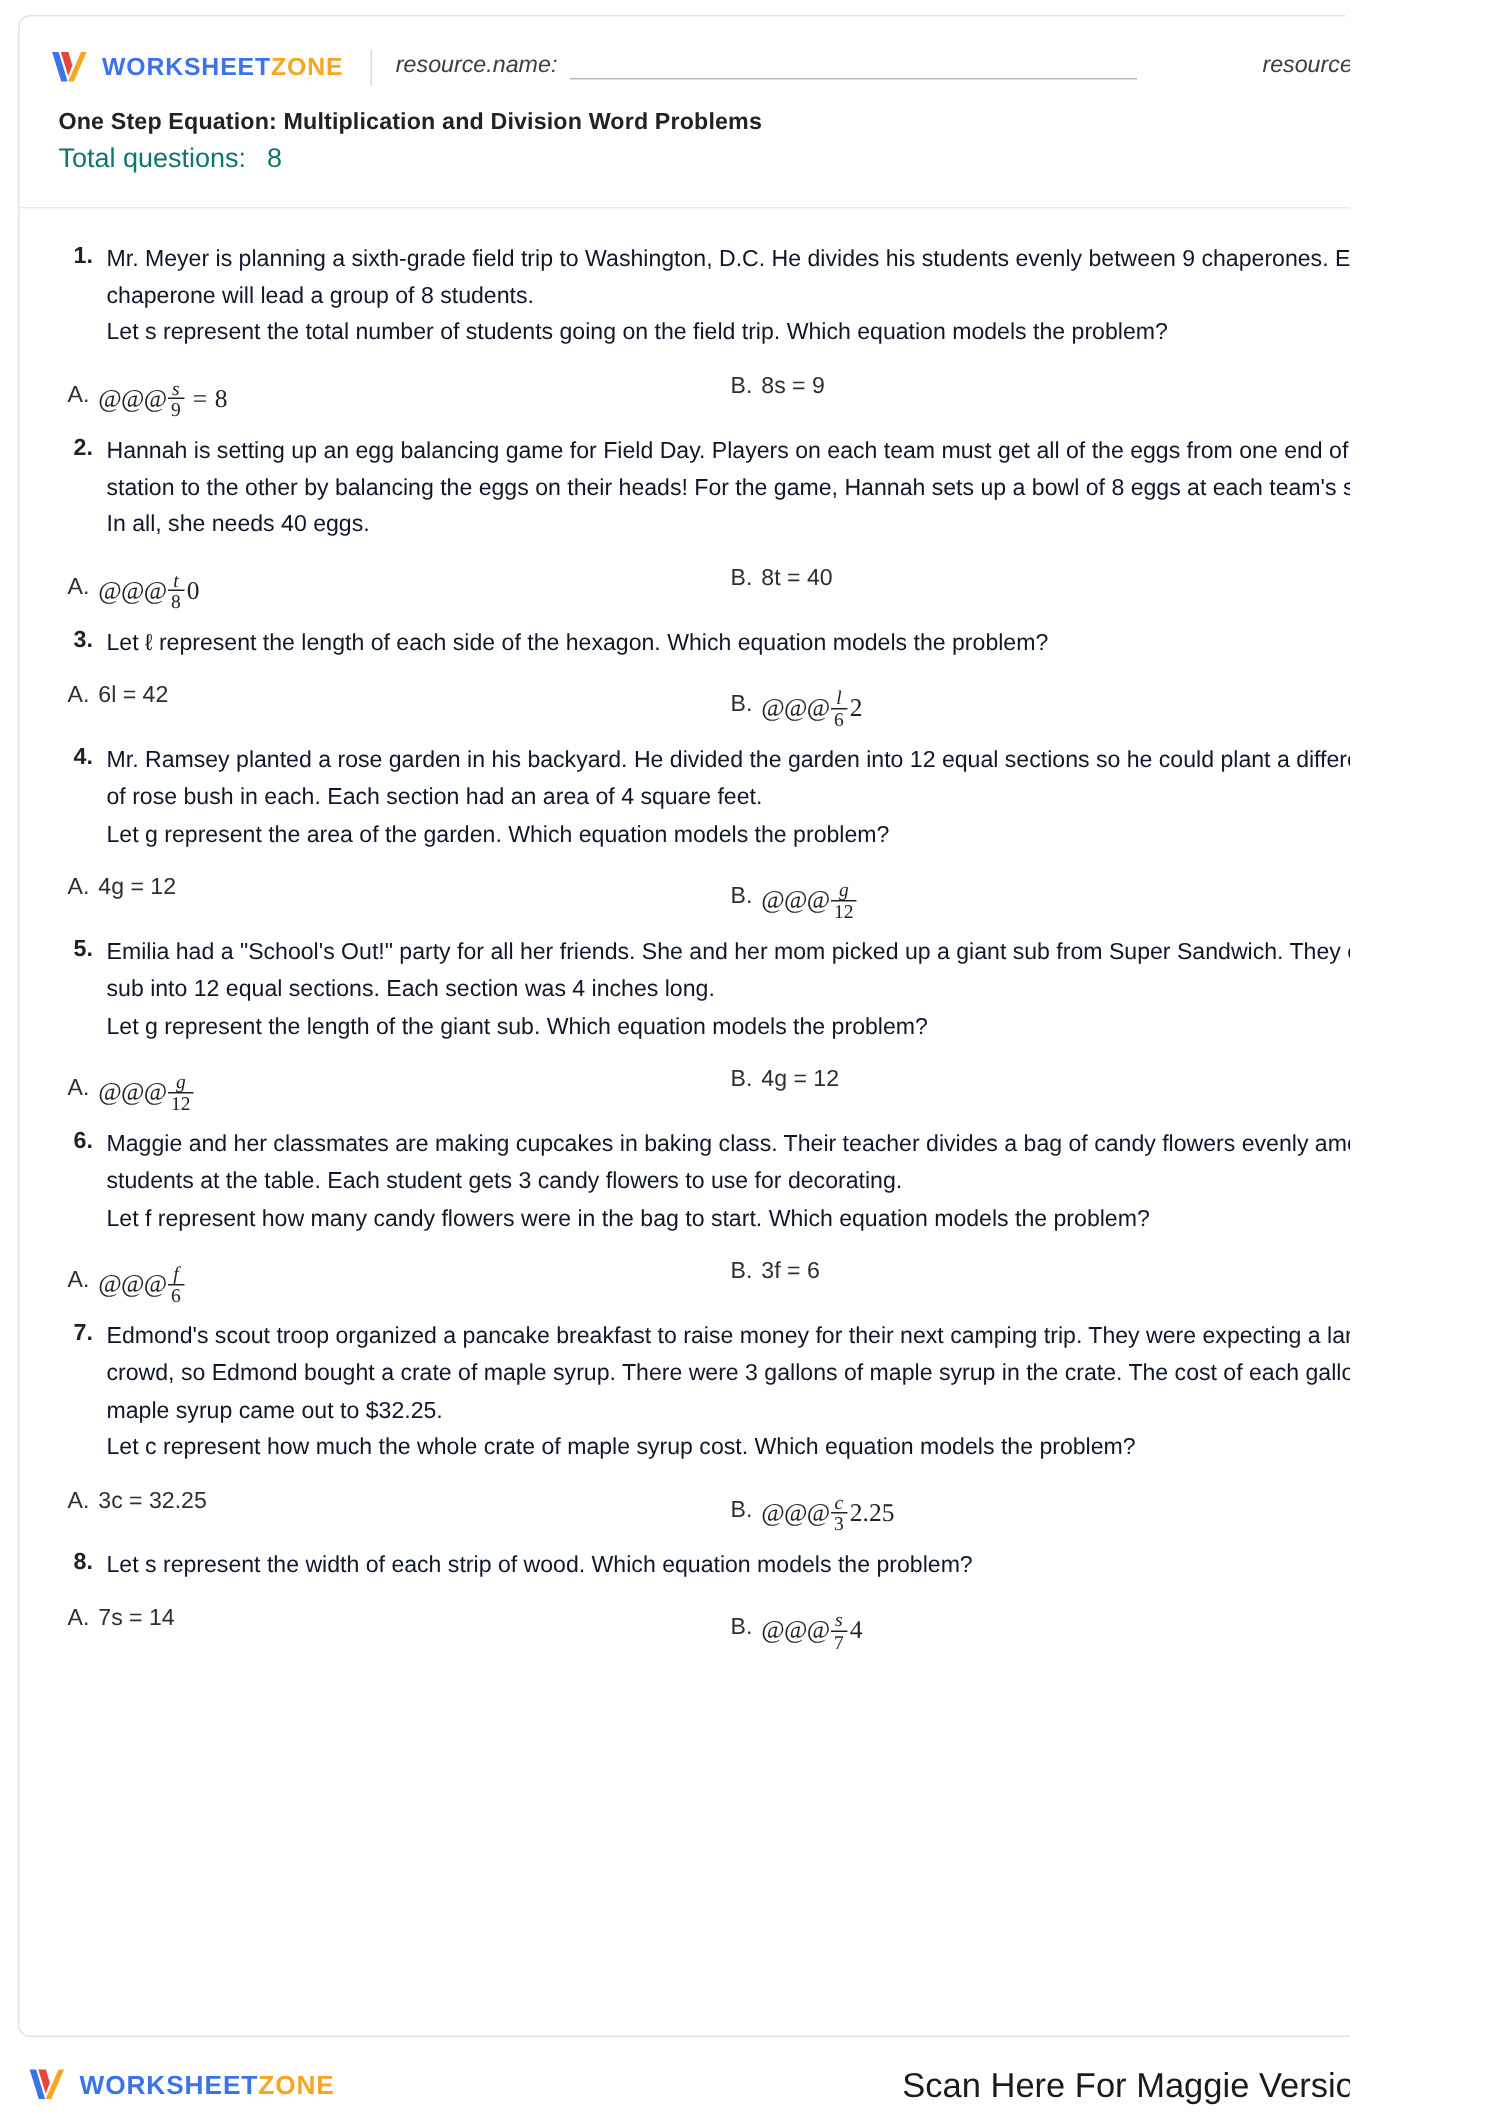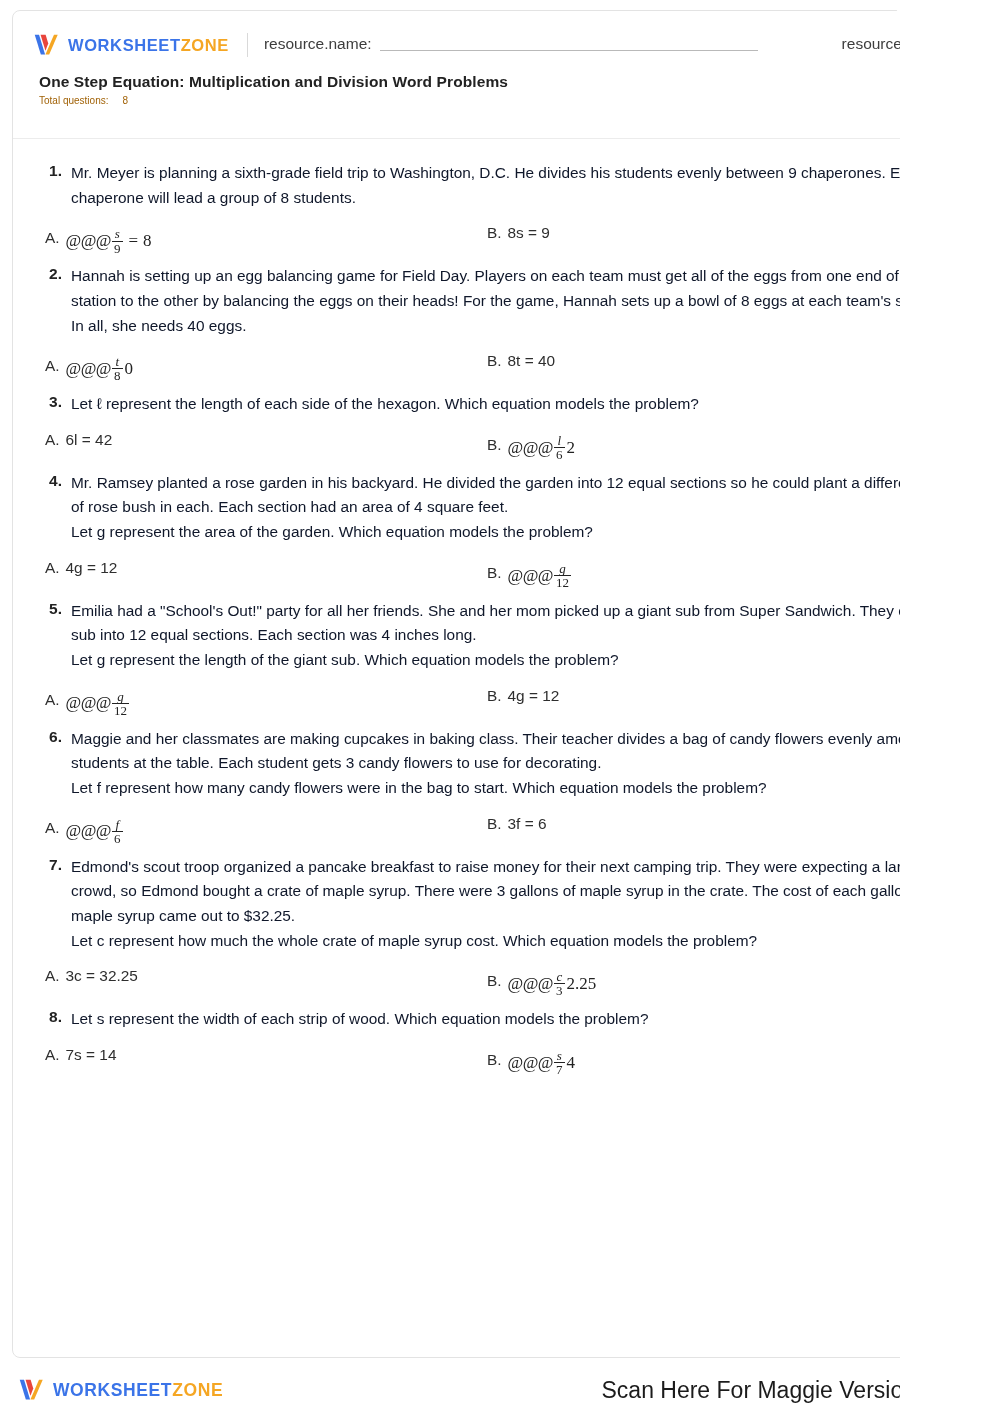--- a/index.html
+++ b/index.html
@@ -52,23 +52,24 @@
   .logo-text .w { color: #3b74e8; }
   .logo-text .z { color: #f5a623; }
   .head-div {
     width: 1px; height: 24px;
     background: #d9d9d9;
     margin: 0 16px 0 18px;
     flex: 0 0 auto;
   }
   .field {
     display: flex;
-    align-items: flex-start;
+    align-items: center;
     flex: 0 0 auto;
     white-space: nowrap;
+    font-style: italic;
   }
   .field-label {
     font-size: 15.5px;
     color: #3d3d3d;
     line-height: 1;
     padding-bottom: 2px;
   }
   .field-line {
     border-bottom: 1px solid #b9b9b9;
     height: 15px;
@@ -80,22 +81,22 @@
 
   .title-block { padding: 10px 0 0 26px; }
   .sheet-title {
     font-size: 15.5px;
     font-weight: bold;
     color: #222;
     margin: 0 0 4px 0;
     letter-spacing: .1px;
   }
   .sheet-total {
-    font-size: 10px;
-    color: #a16207;
+    font-size: 18px;
+    color: #0f766e;
   }
   .sheet-total .count { margin-left: 14px; }
 
   
   .sheet-body {
     padding: 22px 28px 0 28px;
   }
   .q {
     display: flex;
     margin-bottom: 7px;
@@ -241,20 +242,21 @@
         </div>
       </div>
     </div>
 
     <div class="sheet-body" id="questions-root">
         <div>
           <div class="q">
             <div class="q-num">1.</div>
             <div class="q-body">
               <div class="q-line">Mr. Meyer is planning a sixth-grade field trip to Washington, D.C. He divides his students evenly between 9 chaperones. Each chaperone will lead a group of 8 students.</div>
+              <div class="q-line">Let s represent the total number of students going on the field trip. Which equation models the problem?</div>
             </div>
           </div>
           <div class="opts">
             <div class="opt opt-a">
               <span class="opt-letter">A.</span>
               <span class="mathblk">
                 <span class="at">@@@</span>
                 <span class="frac">
                   <span class="num">s</span>
                   <span class="den">9</span>

